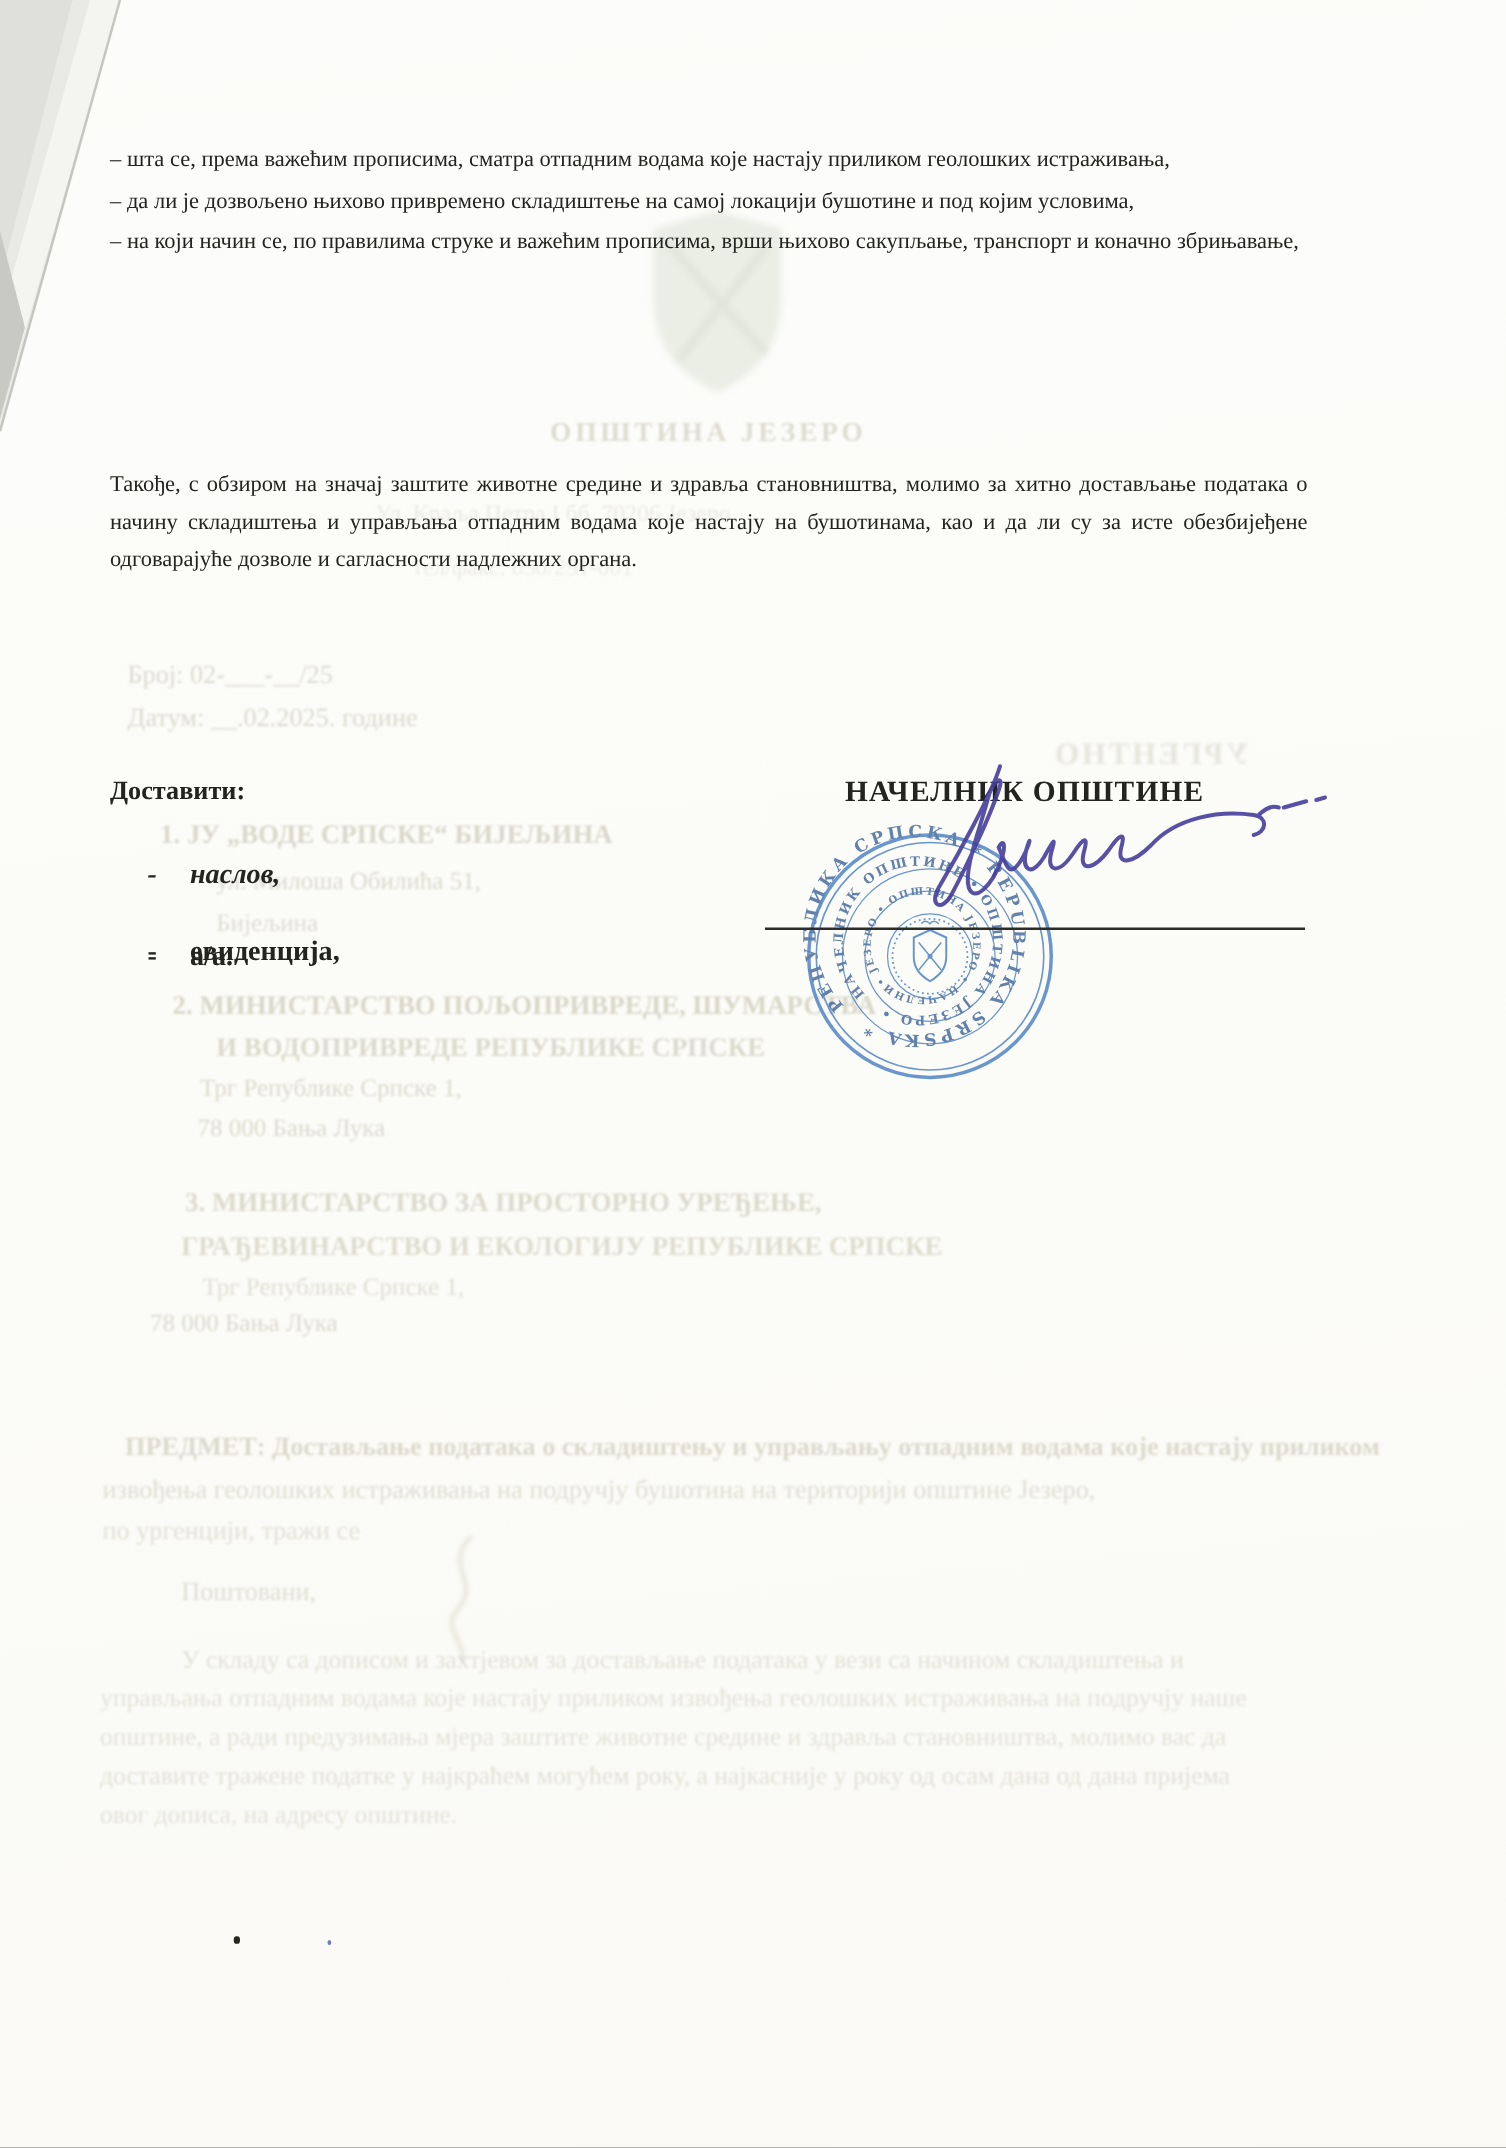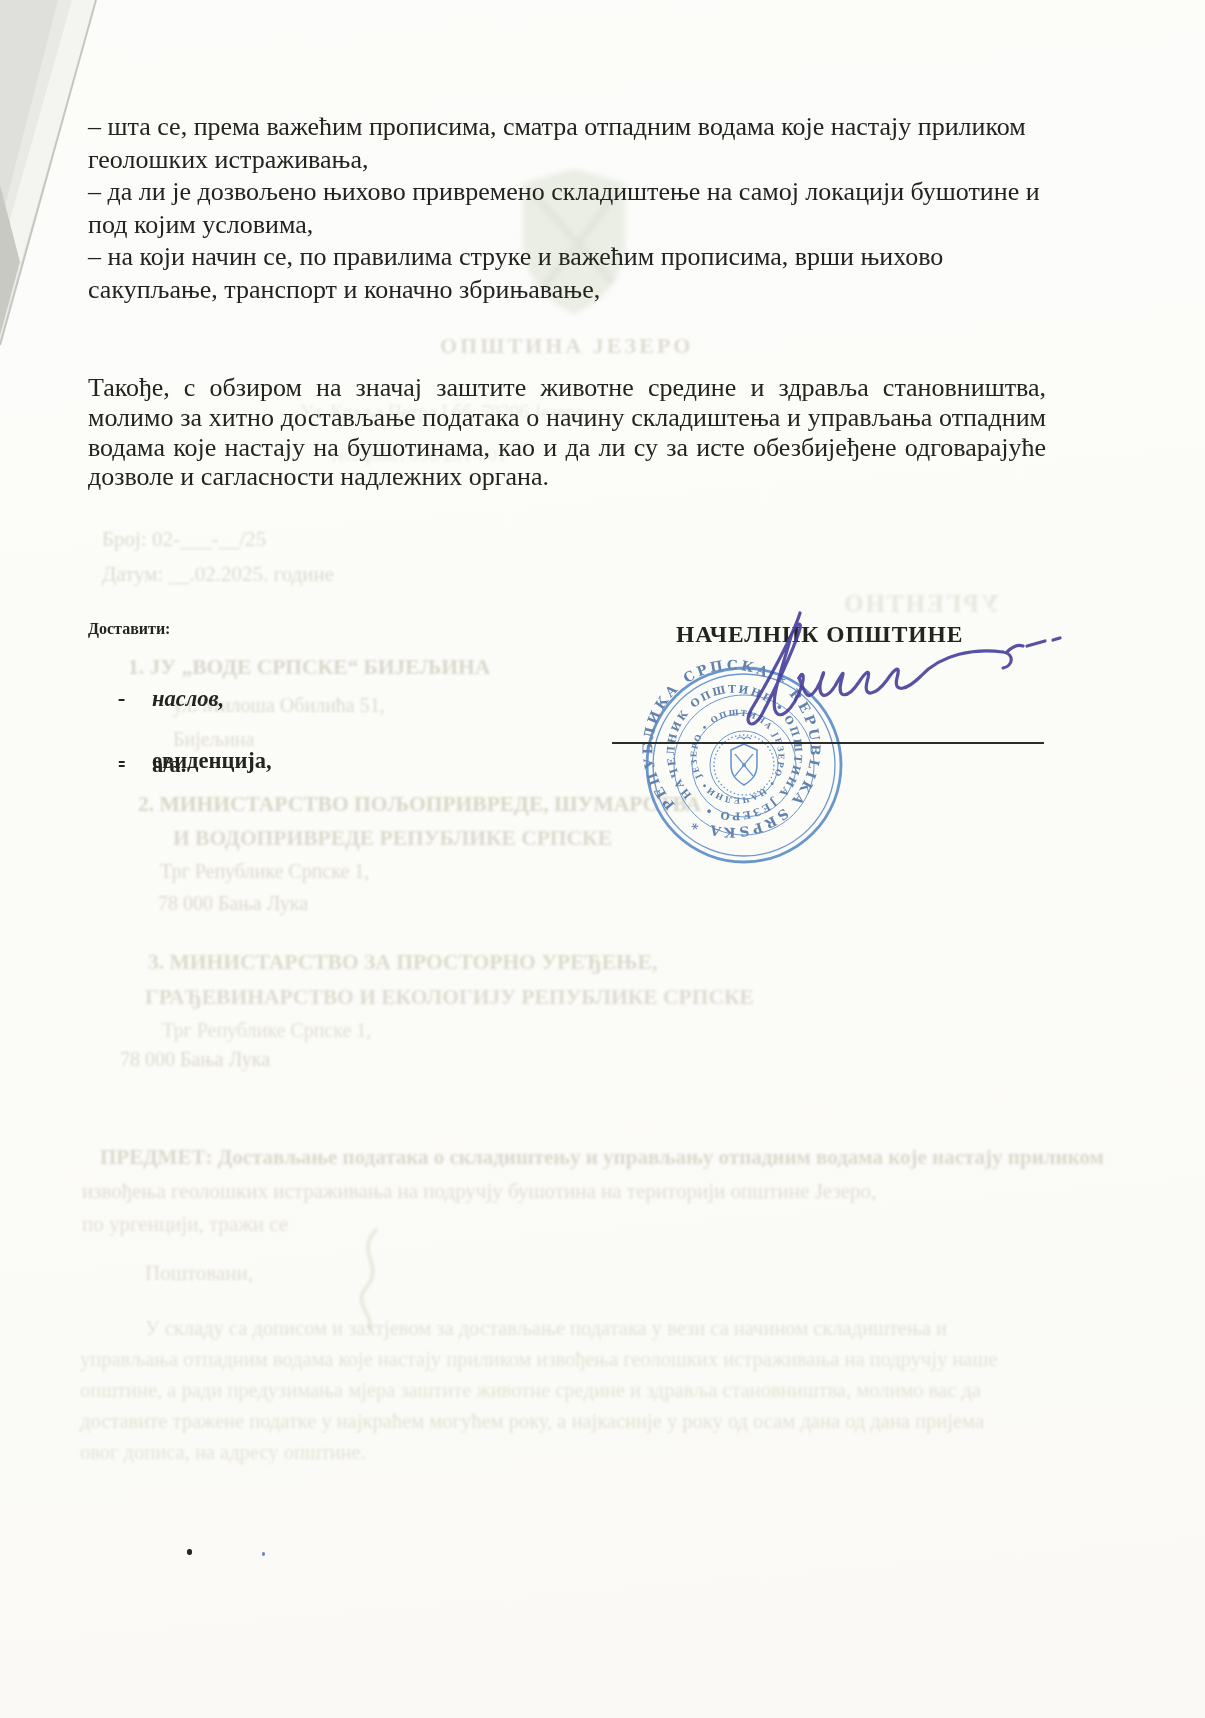--- a/index.html
+++ b/index.html
@@ -4,24 +4,24 @@
 <style>
   html,body { margin:0; padding:0; background:#9a9a98; }
   .page {
     position:relative; width:1205px; height:1718px; margin:0 auto;
     background:linear-gradient(175deg,#fcfcfa 0%,#fbfbf7 60%,#faf9f5 100%);
     overflow:hidden;
     font-family:"Liberation Serif","DejaVu Serif",serif;
     color:#23241f;
   }
   .abs { position:absolute; }
-  .para { position:absolute; left:88px; width:958px; font-size:26px; line-height:32.5px; color:#23241f; }
+  .para { position:absolute; left:88px; width:958px; font-size:18px; line-height:32.5px; color:#23241f; }
   .para p { margin:0; }
   .justify { text-align:justify;margin-top:13px; }
-  .deliver-heading { position:absolute; left:88px; top:620px; font-size:16px; font-weight:bold; }
+  .deliver-heading { position:absolute; left:88px; top:620px; font-size:21px; font-weight:bold; }
   .deliver-row { position:absolute; left:118px; font-size:22.5px; font-weight:bold; }
   .deliver-row .dash { display:inline-block; width:34px; }
   .officer-title { position:absolute; left:676px; top:621px; font-size:23.5px; font-weight:bold; letter-spacing:1px; }
   .sig-line { position:absolute; left:612px; top:742px; width:432px; height:2px; background:#2c2c28; }
   .sig-name { position:absolute; left:637px; top:750px; font-size:23px; font-weight:bold; }
   .ghost { position:absolute; color:#96906f; filter:blur(1px); white-space:nowrap; }
   .ghost.b { font-weight:bold; }
   .mirror { transform:scaleX(-1); }
   .speck-dark { position:absolute; left:187px; top:1549px; width:5px; height:6px; background:#26251f; border-radius:45%; }
   .speck-blue { position:absolute; left:262px; top:1552px; width:3px; height:4px; background:#6f7cc0; border-radius:50%; }

